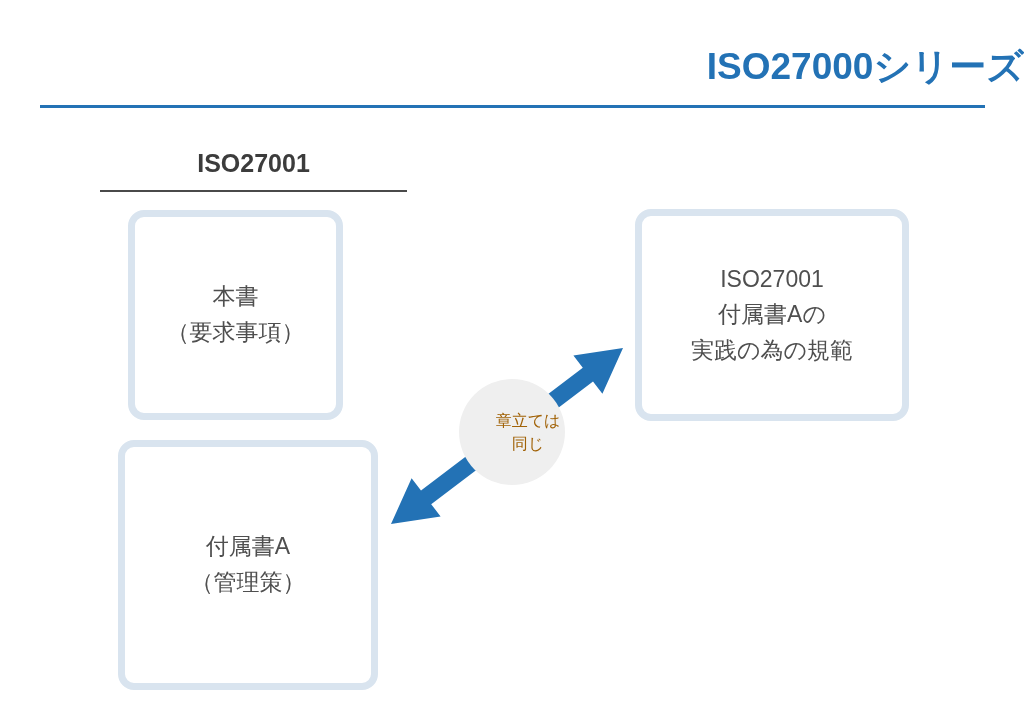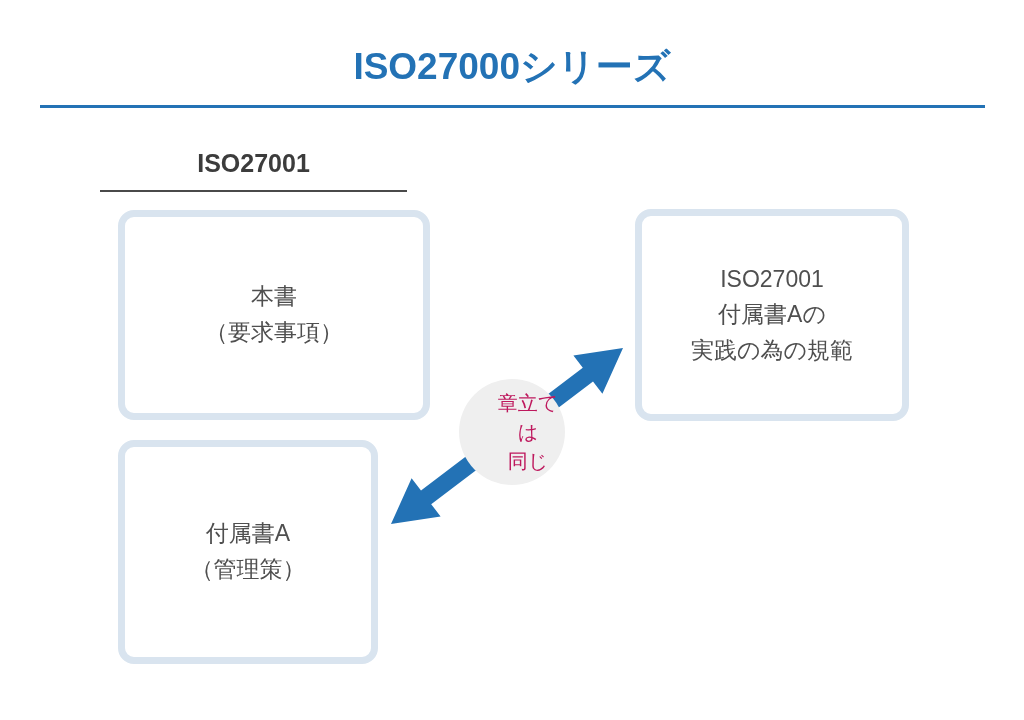--- a/index.html
+++ b/index.html
@@ -8,21 +8,21 @@
     width: 1024px;
     height: 720px;
     background: #ffffff;
     overflow: hidden;
     font-family: "Liberation Sans", "DejaVu Sans", sans-serif;
   }
   .title {
     position: absolute;
     left: 0; right: 0; top: 42px;
     margin: 0;
-    text-align: center;
+    text-align: right;
     font-size: 37px;
     font-weight: 700;
     color: #2372b5;
   }
   .divider {
     position: absolute;
     left: 40px; top: 105px;
     width: 945px; height: 3px;
     background: #2372b5;
   }
@@ -50,45 +50,45 @@
     justify-content: center;
     text-align: center;
     z-index: 1;
   }
   .box-text {
     white-space: pre-line;
     font-size: 23px;
     line-height: 1.55;
     color: #4f4f4f;
   }
-  .box-l1 { left: 118px; top: 210px; width: 312px; height: 210px; }
-  .box-l2 { left: 118px; top: 440px; width: 260px; height: 224px; }
+  .box-l1 { left: 128px; top: 210px; width: 215px; height: 210px; }
+  .box-l2 { left: 118px; top: 440px; width: 260px; height: 250px; }
   .box-r1 { left: 635px; top: 209px; width: 274px; height: 212px; }
   .arrow-layer {
     position: absolute;
     left: 0; top: 0;
     z-index: 2;
   }
   .connector-circle {
     position: absolute;
     left: 459px; top: 379px;
     width: 106px; height: 106px;
     border-radius: 50%;
     background: #efefef;
     display: flex;
     align-items: center;
     justify-content: center;
     text-align: center;
     z-index: 3;
   }
   .connector-label {
     white-space: pre-line;
-    font-size: 20px;
+    font-size: 16px;
     line-height: 1.45;
-    color: #be185d;
+    color: #a16207;
     margin-left: 32px;
   }
 </style>
 </head>
 <body>
 
 <div class="canvas">
 
   <h1 class="title">ISO27000シリーズ</h1>
 

